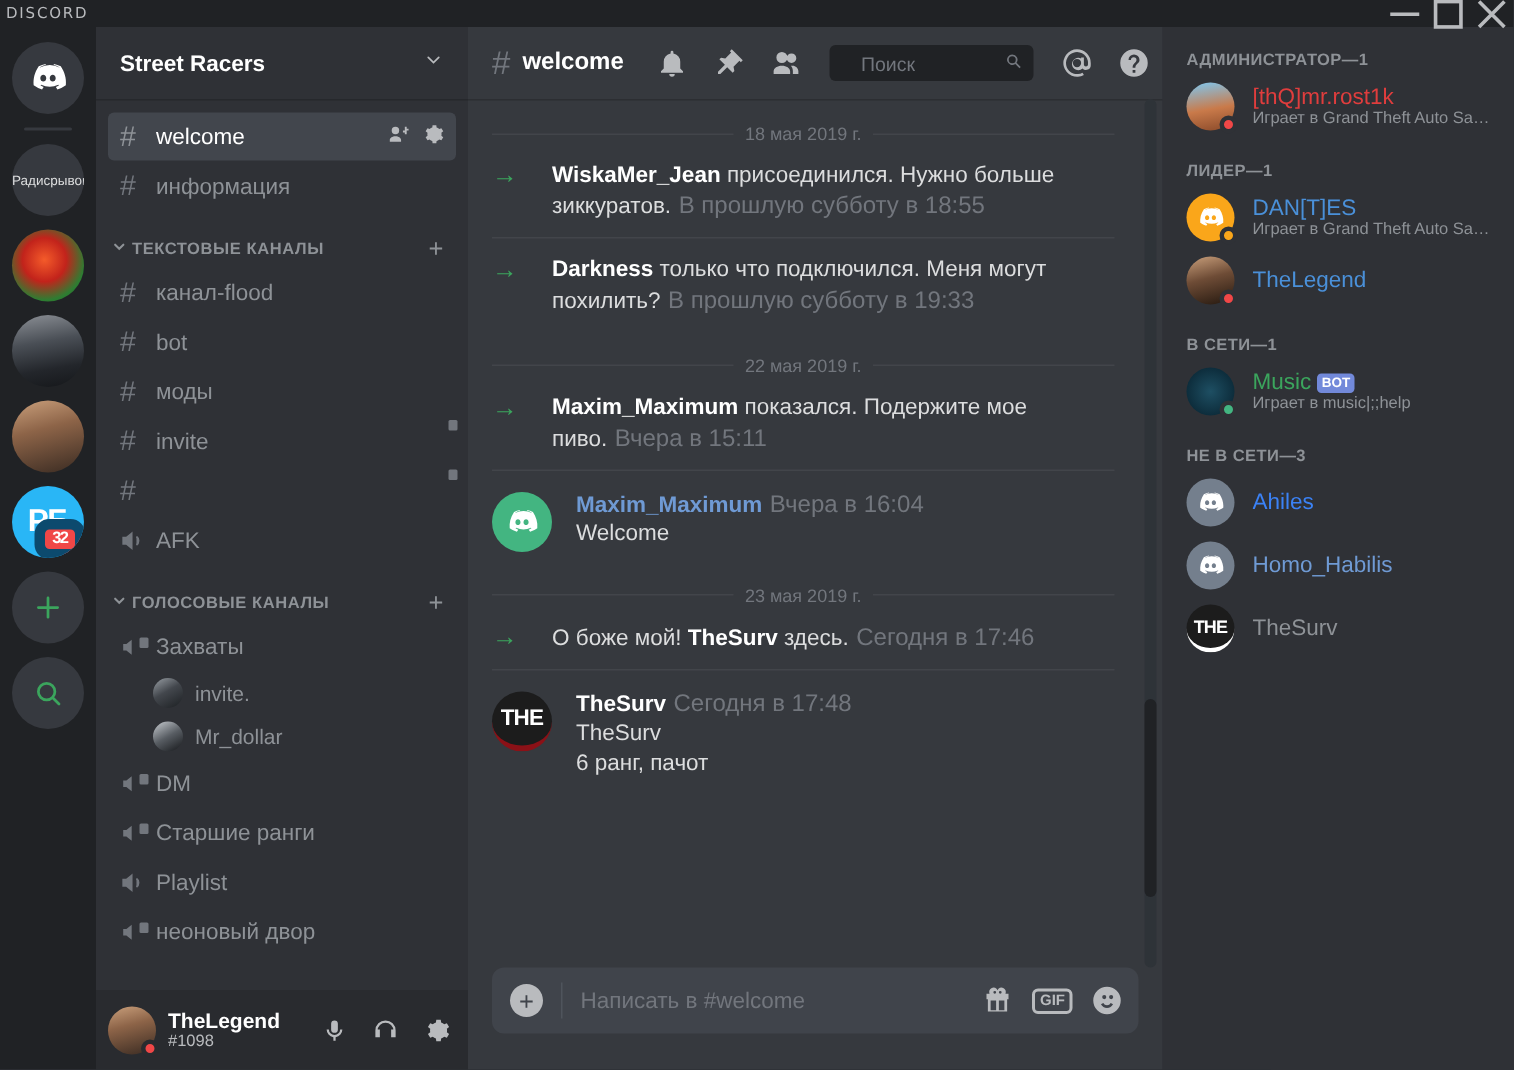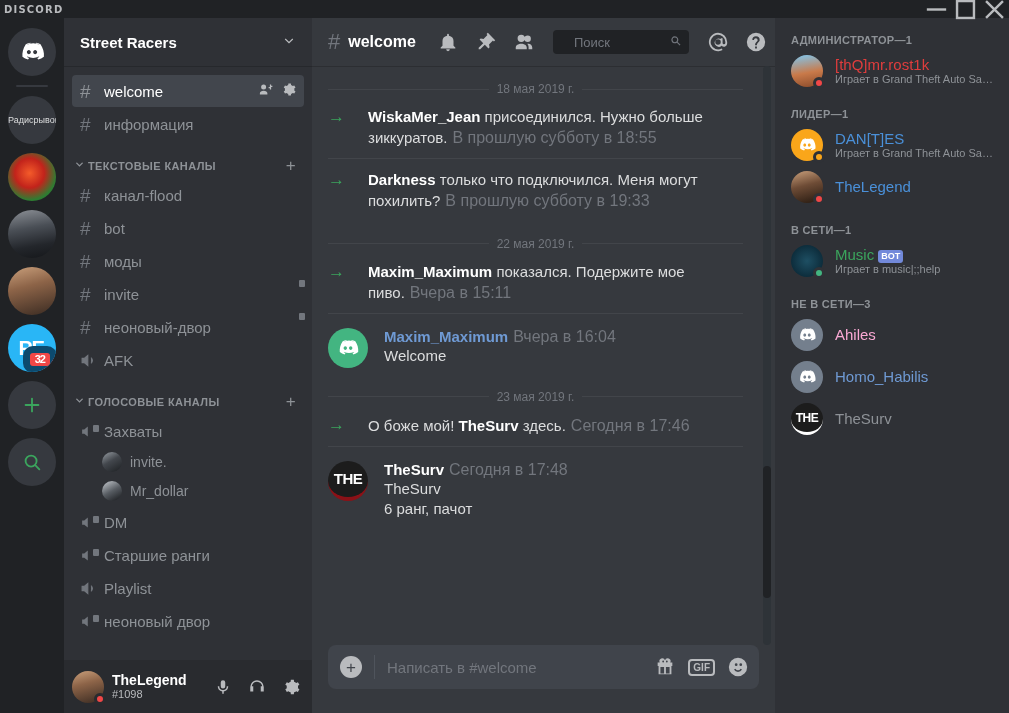--- a/index.html
+++ b/index.html
@@ -11,21 +11,21 @@
     -webkit-font-smoothing: antialiased;
   }
 
   
   .titlebar {
     height: 18px; background: #202225;
     display: flex; align-items: center;
     position: relative;
   }
   .titlebar-logo {
-    color: #b9bbbe; font-size: 10px; font-weight: bold;
+    color: #b9bbbe; font-size: 10px; font-weight: normal;
     letter-spacing: 1.2px; padding-left: 4px;
     font-family: "DejaVu Sans", sans-serif;
   }
   .win-controls { position: absolute; right: 0; top: 0; display: flex; height: 18px; }
   .win-btn {
     width: 29px; height: 18px; display: flex;
     align-items: center; justify-content: center;
     color: #b9bbbe;
   }
   .win-btn svg { display: block; }
@@ -358,21 +358,20 @@
       <div class="chan-row">
         <span class="hash">#</span>
         <span class="name">моды</span>
       </div>
       <div class="chan-row">
         <span class="hash">#<span class="lockmark"></span></span>
         <span class="name">invite</span>
       </div>
       <div class="chan-row">
         <span class="hash">#<span class="lockmark"></span></span>
-        <span class="name">неоновый-двор</span>
       </div>
       <div class="chan-row">
         <span class="chan-icon">
           <svg viewBox="0 0 24 24">
               <path d="M11 5L6 9H3v6h3l5 4V5zm4.5 3a5 5 0 0 1 0 8" fill="currentColor" stroke="currentColor" stroke-width="1.6" fill-rule="evenodd"></path>
             </svg>
         </span>
         <span class="name">AFK</span>
       </div>
 
@@ -673,21 +672,21 @@
     </div>
 
     <div class="mrole">НЕ В СЕТИ—3</div>
     <div class="mrow">
       <span class="ava ava-mdisc ava-off">
         <svg viewBox="0 0 24 24">
             <path d="M19.3 5.3A16 16 0 0 0 15.4 4l-.2.4c1.4.4 2.6 1 3.7 1.7a13 13 0 0 0-11.8 0c1-.7 2.3-1.3 3.7-1.7L10.6 4a16 16 0 0 0-3.9 1.3C4.2 9 3.5 12.6 3.8 16.1a16 16 0 0 0 4.8 2.4l.9-1.4c-.6-.2-1.2-.5-1.8-.9l.4-.3a11.4 11.4 0 0 0 9.8 0l.4.3c-.6.4-1.2.7-1.8.9l.9 1.4a16 16 0 0 0 4.8-2.4c.4-4-.8-7.6-2.9-10.8zM9.3 14c-.9 0-1.7-.8-1.7-1.9s.8-1.9 1.7-1.9 1.7.8 1.7 1.9S10.2 14 9.3 14zm5.4 0c-.9 0-1.7-.8-1.7-1.9s.8-1.9 1.7-1.9 1.7.8 1.7 1.9S15.6 14 14.7 14z"></path>
           </svg>
       </span>
       <span class="info">
-        <div class="nm" style="color:#f9a8d4">Ahiles</div>
+        <div class="nm" style="color:#3b82f6">Ahiles</div>
       </span>
     </div>
     <div class="mrow">
       <span class="ava ava-mdisc ava-off">
         <svg viewBox="0 0 24 24">
             <path d="M19.3 5.3A16 16 0 0 0 15.4 4l-.2.4c1.4.4 2.6 1 3.7 1.7a13 13 0 0 0-11.8 0c1-.7 2.3-1.3 3.7-1.7L10.6 4a16 16 0 0 0-3.9 1.3C4.2 9 3.5 12.6 3.8 16.1a16 16 0 0 0 4.8 2.4l.9-1.4c-.6-.2-1.2-.5-1.8-.9l.4-.3a11.4 11.4 0 0 0 9.8 0l.4.3c-.6.4-1.2.7-1.8.9l.9 1.4a16 16 0 0 0 4.8-2.4c.4-4-.8-7.6-2.9-10.8zM9.3 14c-.9 0-1.7-.8-1.7-1.9s.8-1.9 1.7-1.9 1.7.8 1.7 1.9S10.2 14 9.3 14zm5.4 0c-.9 0-1.7-.8-1.7-1.9s.8-1.9 1.7-1.9 1.7.8 1.7 1.9S15.6 14 14.7 14z"></path>
           </svg>
       </span>
       <span class="info">
         <div class="nm" style="color:#6f9ad4">Homo_Habilis</div>

